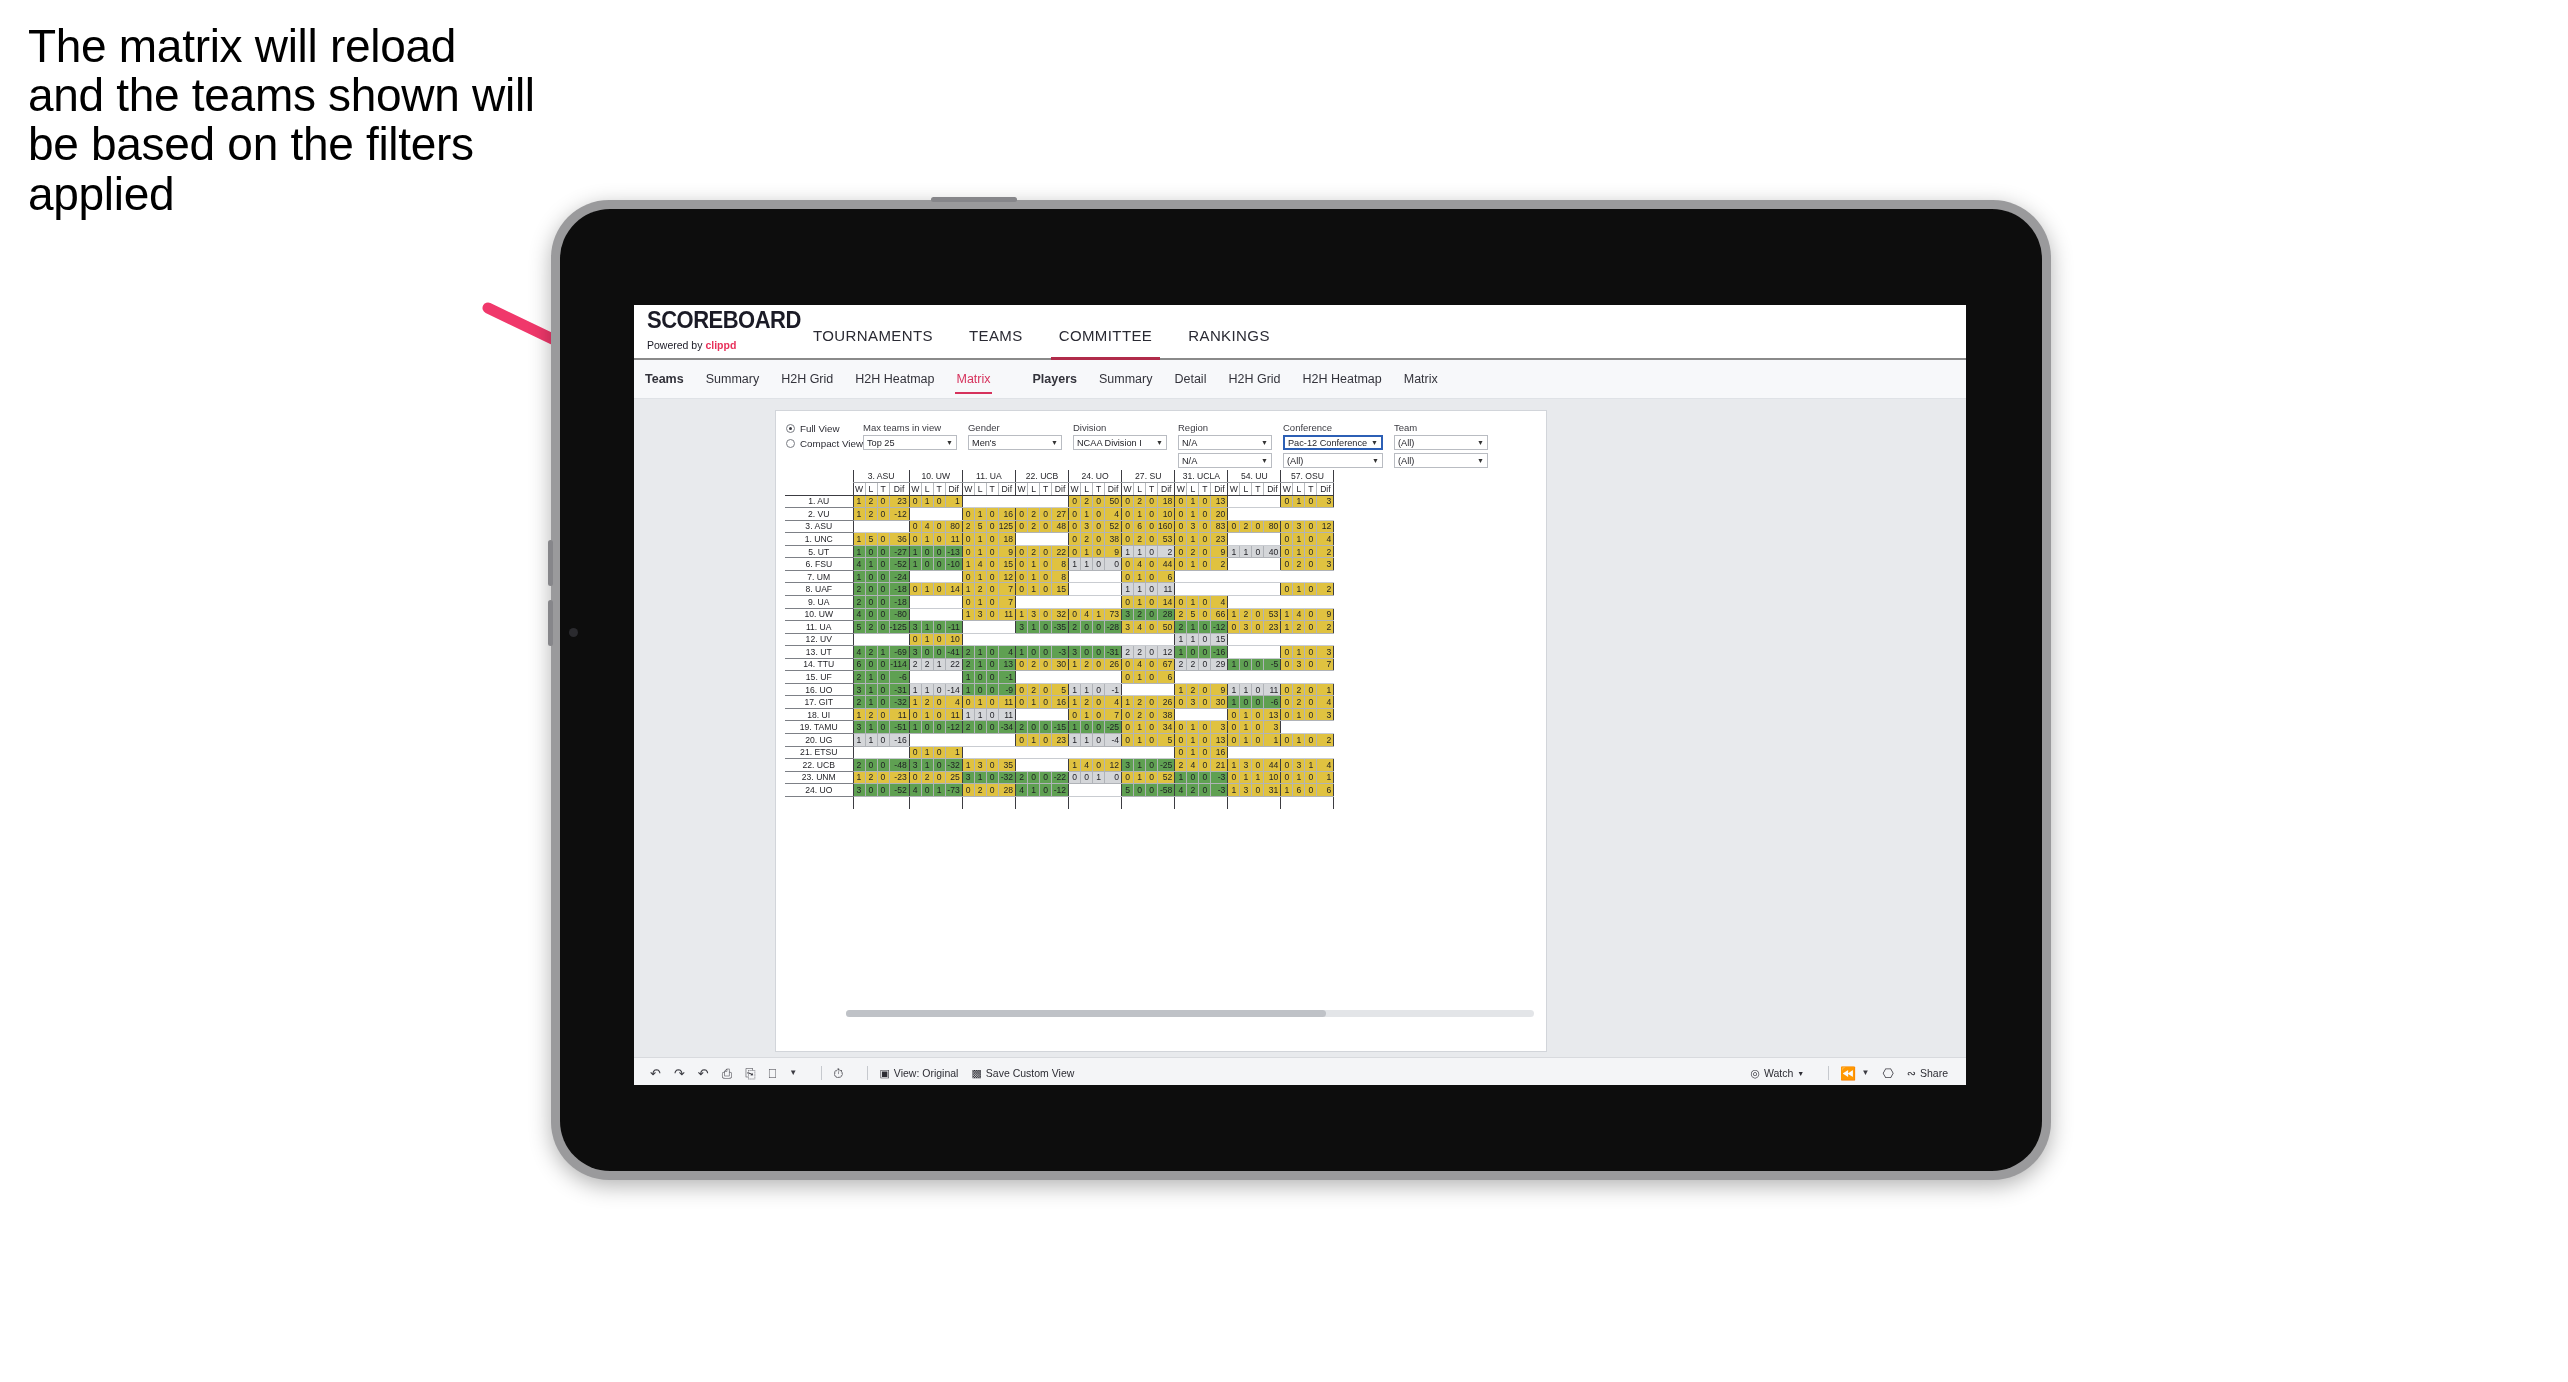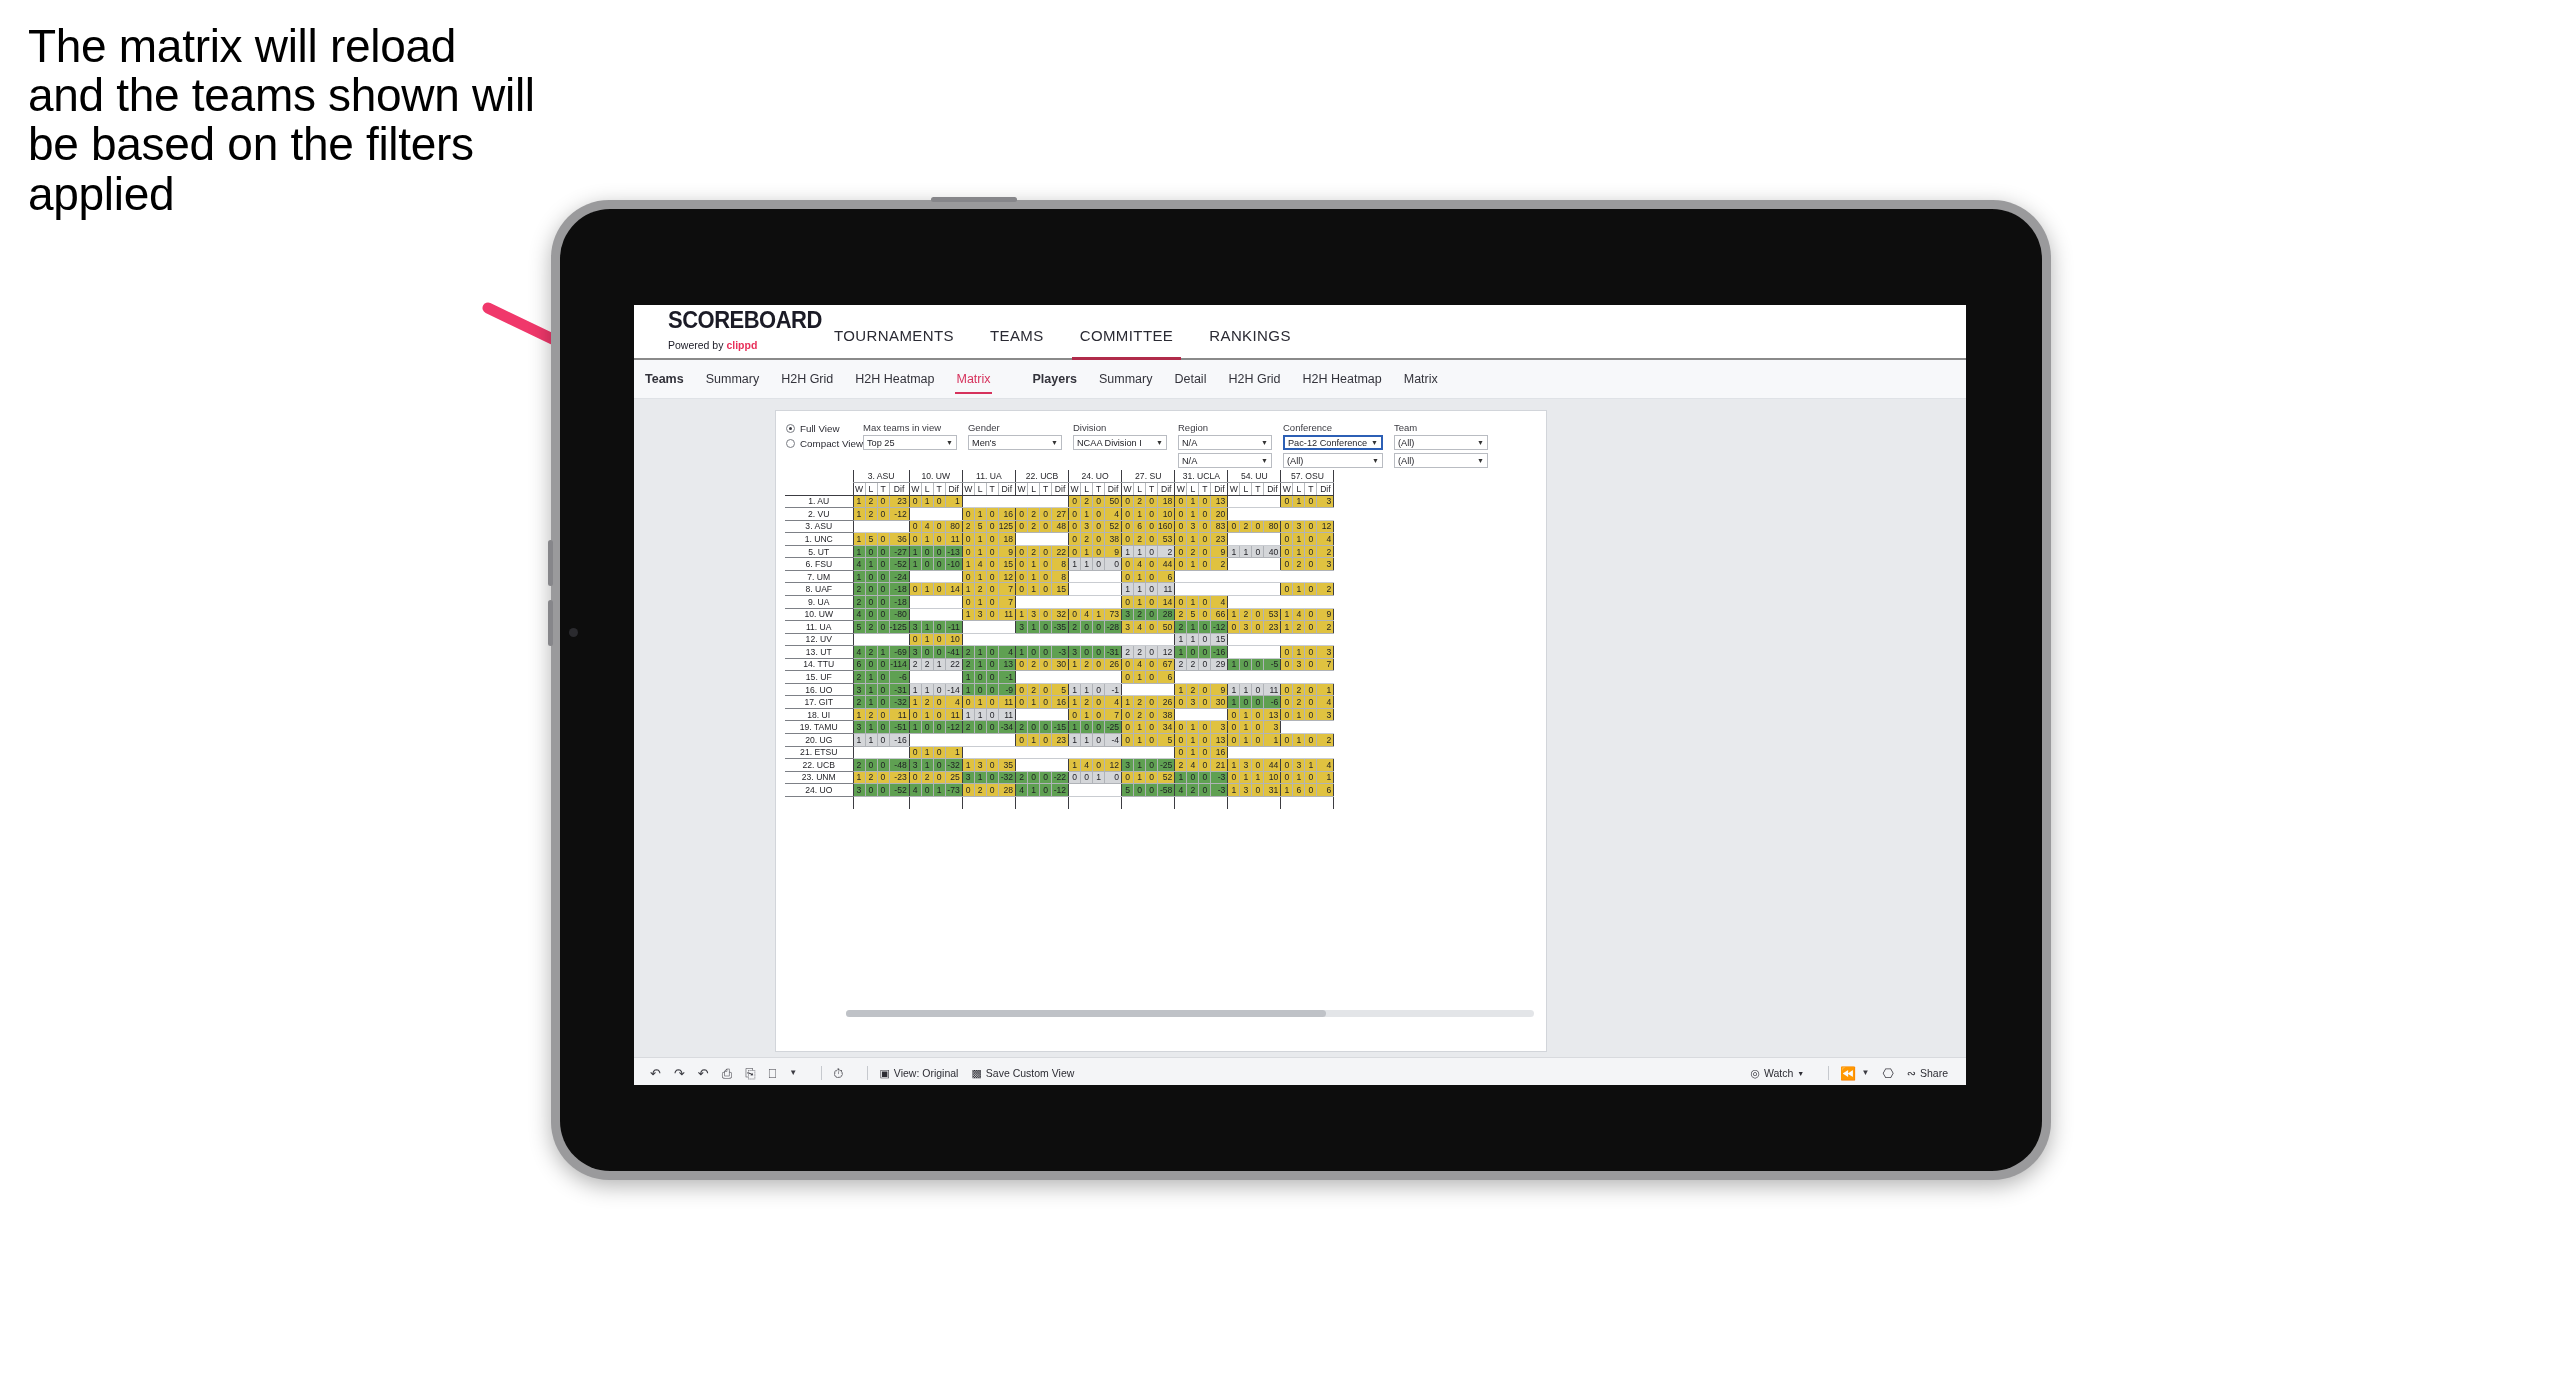--- a/index.html
+++ b/index.html
@@ -29,21 +29,21 @@
   .cam-dot{position:absolute;background:#2a2a2e;border-radius:50%;}
   .side-btn{position:absolute;background:#86868a;border-radius:3px;}
   
   #screen{
     position:absolute;left:634px;top:305px;width:1332px;height:780px;
     background:#ffffff;overflow:hidden;
   }
   
   #topnav{height:53px;background:#fff;display:flex;align-items:flex-end;
           border-bottom:2px solid #8a8a8a;position:relative;}
-  #logo-block{padding:0 0 7px 34px;width:148px;}
+  #logo-block{padding:0 0 7px 13px;width:148px;}
   #logo-main{font-size:22px;font-weight:bold;letter-spacing:-.5px;color:#1b1b26;
              font-family:"Liberation Sans",sans-serif;transform:scaleY(1.12);
              transform-origin:left bottom;}
   #logo-sub{font-size:10.5px;color:#1b1b26;margin-top:4px;}
   #logo-sub .brand{color:#e8305a;font-weight:bold;}
   .topnav-item{
     font-size:15px;color:#2a2a33;padding:0 18px 14px 18px;letter-spacing:.4px;
     position:relative;cursor:pointer;white-space:nowrap;
   }
   .topnav-item.active::after{

